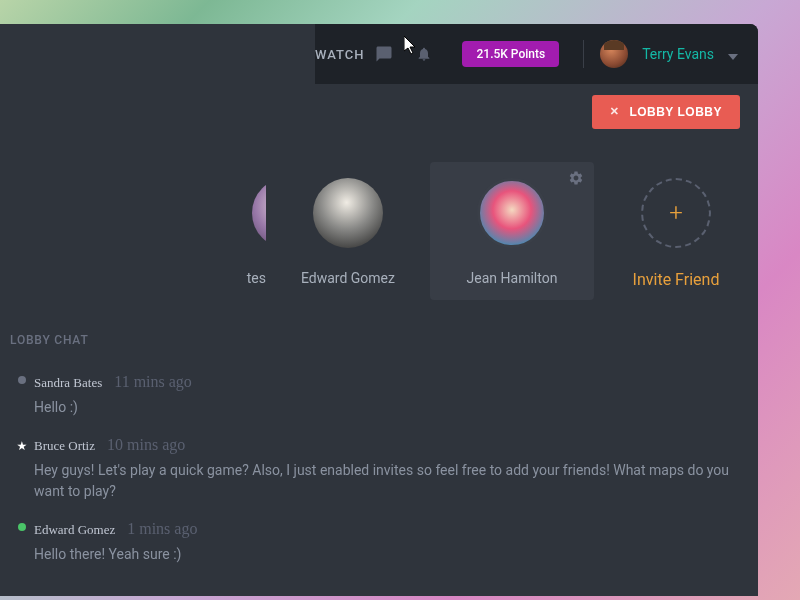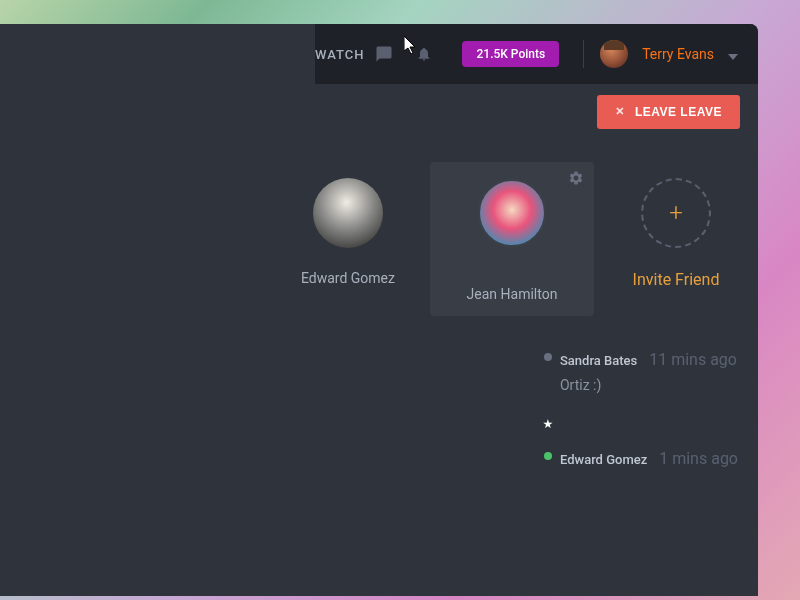--- a/index.html
+++ b/index.html
@@ -28,41 +28,41 @@
 .divider { width: 1px; height: 28px; background: #3a3f48; margin: 0 6px; }
 .avatar-sm {
   width: 28px; height: 28px; border-radius: 50%; margin: 0 14px 0 10px;
   background: radial-gradient(circle at 40% 35%, #d4845a 0%, #8a4a32 60%, #3d2418 100%);
   position: relative; overflow: hidden;
 }
 .avatar-sm::before {
   content: ""; position: absolute; top: 0; left: 4px; right: 4px; height: 10px;
   background: #5a3a24; border-radius: 50% 50% 0 0;
 }
-.username { color: #f97316; font-size: 14px; margin-right: 14px; }
+.username { color: #14b8a6; font-size: 14px; margin-right: 14px; }
 .chevron { cursor: pointer; }
 .subheader {
   height: 56px; display: flex; align-items: center; justify-content: flex-end;
   padding: 0 18px; border-bottom: 1px solid rgba(0,0,0,0);
 }
 .leave-btn {
   background: #e85c53; color: #fff; border: none; font-size: 12px; font-weight: 700;
   letter-spacing: 0.5px; padding: 10px 18px; border-radius: 3px; cursor: pointer;
   display: flex; align-items: center; gap: 10px;
 }
 .leave-btn .x { font-size: 11px; opacity: 0.85; }
 .players-row {
   display: flex; align-items: flex-start; padding: 22px 0 0 0; gap: 0;
 }
 .player-card {
   width: 164px; display: flex; flex-direction: column; align-items: center;
   padding: 16px 0 14px 0; position: relative;
 }
 .player-card.cut { width: 32px; align-items: flex-end; overflow: hidden; }
-.player-card.selected { background: #383d46; border-radius: 4px; gap: 16px; }
+.player-card.selected { background: #383d46; border-radius: 4px; }
 .gear-corner {
   position: absolute; top: 8px; right: 10px; cursor: pointer;
 }
 .avatar-lg {
   width: 70px; height: 70px; border-radius: 50%; margin-bottom: 22px;
   position: relative; overflow: hidden;
 }
 .avatar-lg.partial {
   position: absolute; right: -56px; top: 16px; margin-bottom: 0;
 }
@@ -79,21 +79,21 @@
 .plus { color: #e8a03c; font-size: 24px; font-weight: 300; }
 .chat-section { padding: 30px 0 0 10px; }
 .chat-header { color: #6a7080; font-size: 12px; letter-spacing: 0.8px; font-weight: 500; margin-bottom: 22px; }
 .chat-msg { display: flex; align-items: flex-start; padding: 4px 0 14px 0; }
 .msg-marker { width: 24px; display: flex; justify-content: center; padding-top: 3px; }
 .dot-ind { width: 8px; height: 8px; border-radius: 50%; }
 .dot-away { background: #6a7080; }
 .dot-online { background: #4ac468; }
 .star { color: #fff; font-size: 12px; }
 .msg-body { flex: 1; padding-right: 20px; }
-.msg-head { display: flex; align-items: baseline; gap: 12px; margin-bottom: 6px; }
+.msg-head { display: flex; align-items: baseline; gap: 12px; margin-bottom: 6px; font-family: Liberation Serif, serif; }
 .msg-author { color: #c0c6d2; font-size: 13px; font-weight: 500; }
 .msg-time { color: #5a6070; font-size: 16px; }
 .msg-text { color: #8a92a0; font-size: 14px; line-height: 1.5; }
 .cursor {
   position: absolute; top: 36px; left: 404px; z-index: 100; pointer-events: none;
 }
 </style>
 </head>
 <body>
 
@@ -119,25 +119,30 @@
     <div class="chevron">
       <svg width="10" height="6" viewBox="0 0 10 6" fill="#6a7080">
           <path d="M0 0l5 6 5-6z"></path>
         </svg>
     </div>
   </div>
 
   <div class="subheader">
     <button class="leave-btn">
       <span class="x">✕</span>
-      <span>LEAVE LEAVE</span>
+      <span>LOBBY LOBBY</span>
     </button>
   </div>
 
   <div class="players-row">
+    <div class="player-card cut">
+      <div class="avatar-lg av1 partial"></div>
+      <div style="height:92px"></div>
+      <span class="player-name">tes</span>
+    </div>
     <div class="player-card">
       <div class="avatar-lg av2"></div>
       <span class="player-name">Edward Gomez</span>
     </div>
     <div class="player-card selected">
       <div class="gear-corner">
         <svg width="16" height="16" viewBox="0 0 24 24" fill="#6a7080">
             <path d="M19.14 12.94c.04-.3.06-.61.06-.94 0-.32-.02-.64-.07-.94l2.03-1.58c.18-.14.23-.41.12-.61l-1.92-3.32c-.12-.22-.37-.29-.59-.22l-2.39.96c-.5-.38-1.03-.7-1.62-.94l-.36-2.54c-.04-.24-.24-.41-.48-.41h-3.84c-.24 0-.43.17-.47.41l-.36 2.54c-.59.24-1.13.57-1.62.94l-2.39-.96c-.22-.08-.47 0-.59.22L2.74 8.87c-.12.21-.08.47.12.61l2.03 1.58c-.05.3-.09.63-.09.94s.02.64.07.94l-2.03 1.58c-.18.14-.23.41-.12.61l1.92 3.32c.12.22.37.29.59.22l2.39-.96c.5.38 1.03.7 1.62.94l.36 2.54c.05.24.24.41.48.41h3.84c.24 0 .44-.17.47-.41l.36-2.54c.59-.24 1.13-.56 1.62-.94l2.39.96c.22.08.47 0 .59-.22l1.92-3.32c.12-.22.07-.47-.12-.61l-2.01-1.58zM12 15.6c-1.98 0-3.6-1.62-3.6-3.6s1.62-3.6 3.6-3.6 3.6 1.62 3.6 3.6-1.62 3.6-3.6 3.6z"></path>
           </svg>
       </div>
@@ -146,49 +151,58 @@
     </div>
     <div class="player-card">
       <div class="invite-circle">
         <span class="plus">+</span>
       </div>
       <span class="invite-name">Invite Friend</span>
     </div>
   </div>
 
   <div class="chat-section">
+    <div class="chat-header">LOBBY CHAT</div>
 
     <div class="chat-msg">
       <div class="msg-marker">
           <div class="dot-ind dot-away"></div>
         </div>
       <div class="msg-body">
         <div class="msg-head">
           <span class="msg-author">Sandra Bates</span>
           <span class="msg-time">11 mins ago</span>
         </div>
-        <div class="msg-text">Ortiz :)</div>
+        <div class="msg-text">Hello :)</div>
       </div>
     </div>
 
     <div class="chat-msg">
       <div class="msg-marker">
           <span class="star">★</span>
         </div>
+      <div class="msg-body">
+        <div class="msg-head">
+          <span class="msg-author">Bruce Ortiz</span>
+          <span class="msg-time">10 mins ago</span>
+        </div>
+        <div class="msg-text">Hey guys! Let's play a quick game? Also, I just enabled invites so feel free to add your friends! What maps do you want to play?</div>
+      </div>
     </div>
 
     <div class="chat-msg">
       <div class="msg-marker">
           <div class="dot-ind dot-online"></div>
         </div>
       <div class="msg-body">
         <div class="msg-head">
           <span class="msg-author">Edward Gomez</span>
           <span class="msg-time">1 mins ago</span>
         </div>
+        <div class="msg-text">Hello there! Yeah sure :)</div>
       </div>
     </div>
   </div>
 
 </div>
 
 <div class="cursor">
   <svg width="16" height="20" viewBox="0 0 16 20">
       <path d="M0 0 L0 15 L4 12 L7 18 L9 17 L6 11 L11 11 Z" fill="#fff" stroke="#000" stroke-width="1"></path>
     </svg>

